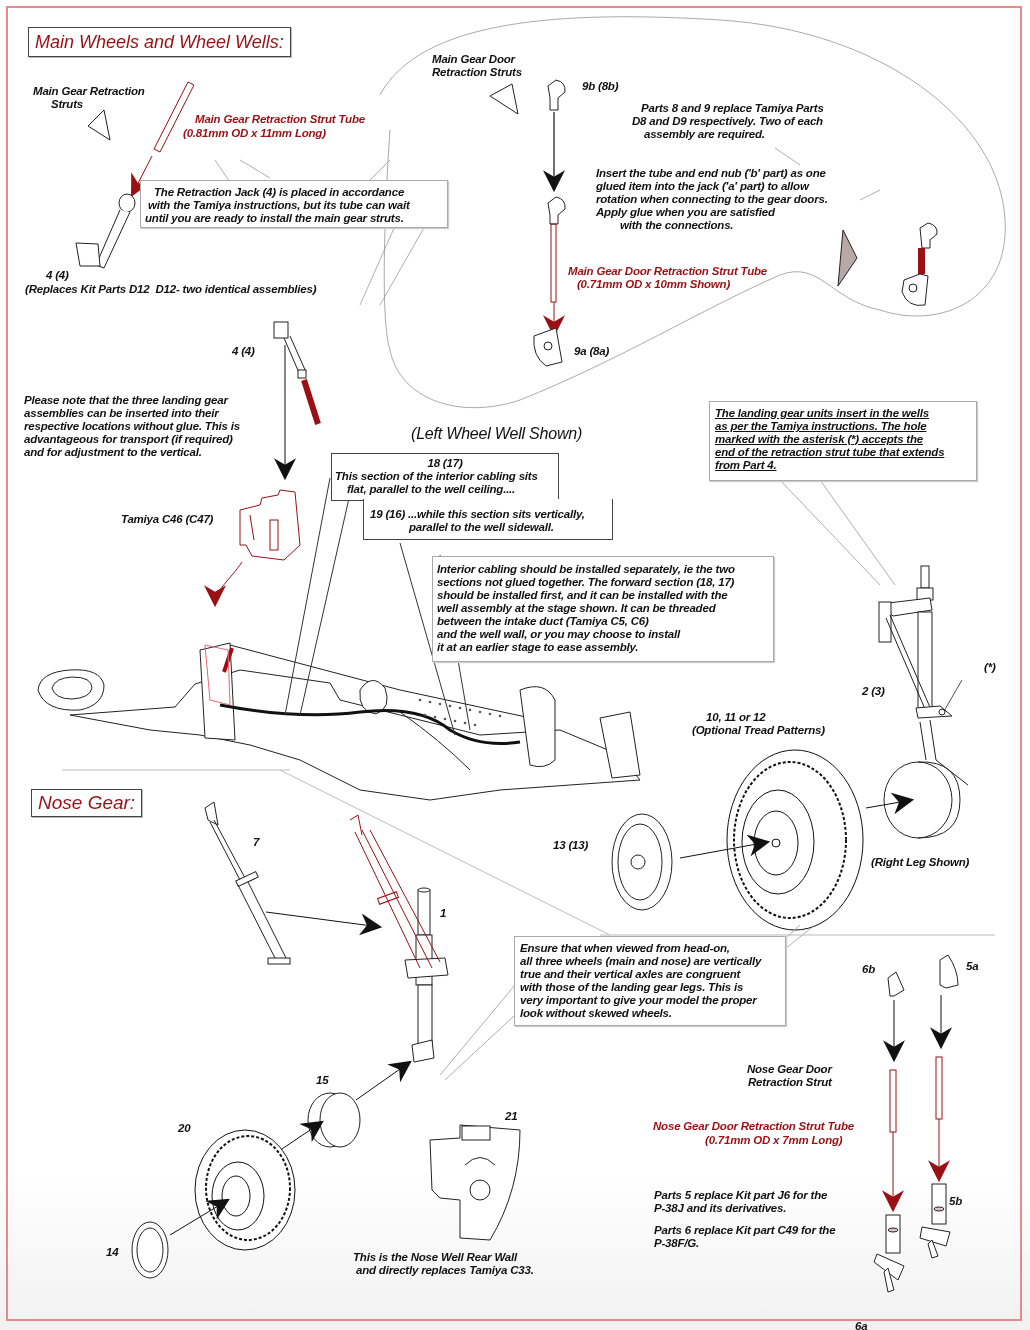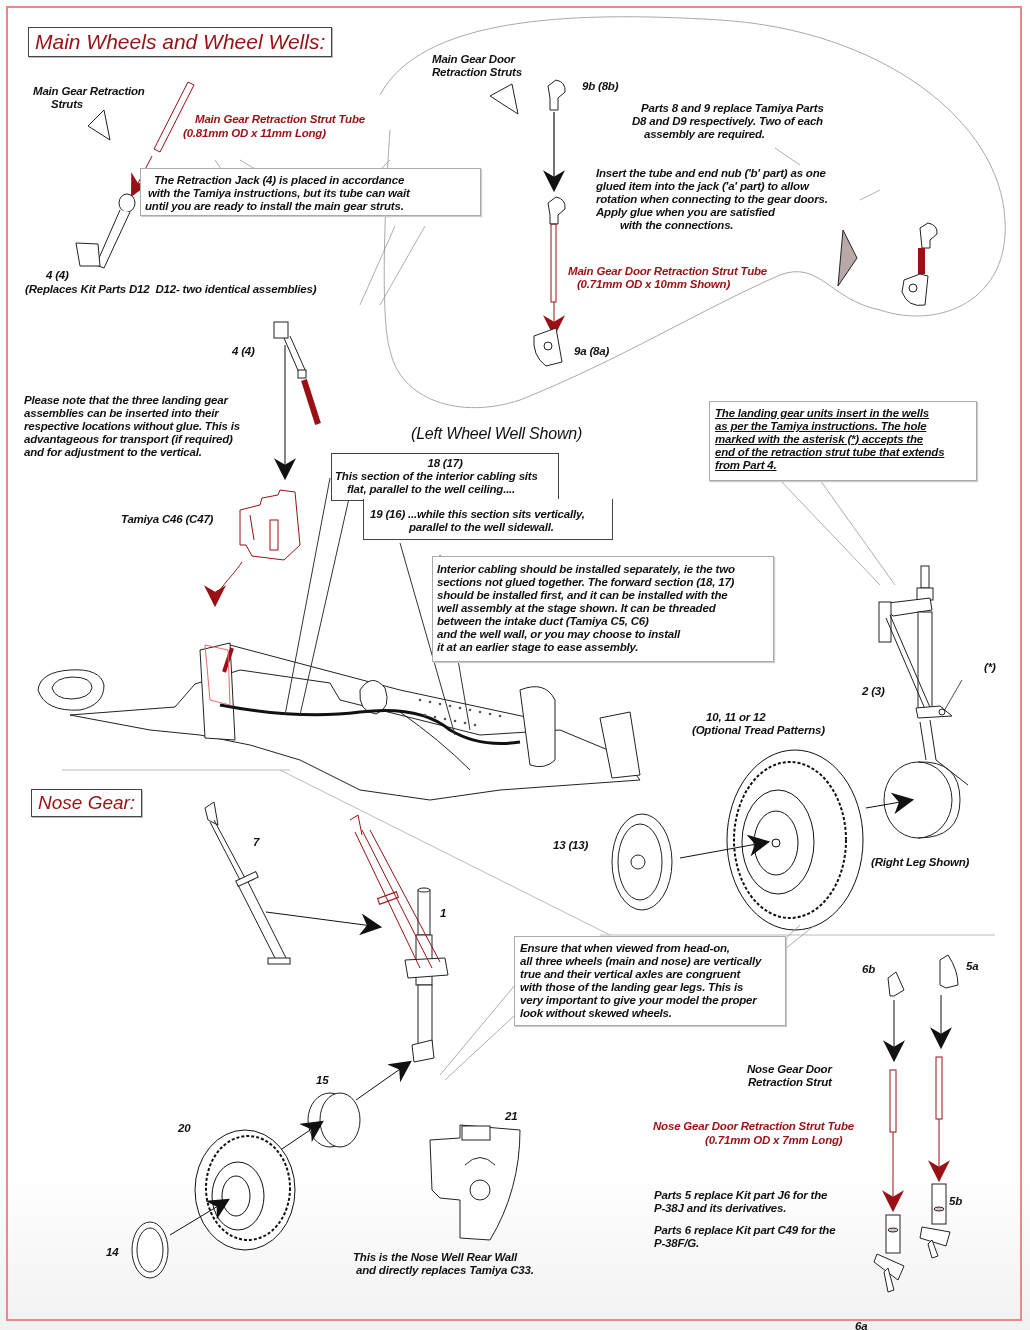--- a/index.html
+++ b/index.html
@@ -7,21 +7,21 @@
       font-family: "Liberation Sans", "DejaVu Sans", sans-serif; }
     #page { position: absolute; left: 0; top: 0; width: 1030px; height: 1330px;
       background: linear-gradient(#ffffff 0%, #ffffff 88%, #f1f1f1 100%); }
     .frame { position: absolute; left: 6px; top: 6px; width: 1016px; height: 1315px;
       border: 2px solid #e88a8a; box-sizing: border-box; pointer-events: none; }
     svg.art { position: absolute; left: 0; top: 0; width: 1030px; height: 1330px; }
     .t { position: absolute; font-style: italic; font-weight: bold; color: #111;
       font-size: 11.5px; line-height: 13px; white-space: pre; letter-spacing: -0.2px; }
     .red { color: #9b1014; }
     .heading { position: absolute; border: 1.5px solid #444; background: #fff;
-      color: #9b1014; font-style: italic; font-weight: normal; font-size: 21px;
+      color: #9b1014; font-style: italic; font-weight: normal; font-size: 18px;
       padding: 1px 6px; line-height: 26px; box-shadow: 1px 1px 0 #bbb; }
     .box { position: absolute; border: 1px solid #aaa; background: #fff;
       box-shadow: 1px 1px 1px #ccc; }
     .box-dark { border-color: #444; box-shadow: none; }
     .c { text-align: center; }
     .r { text-align: right; }
     .big { font-size: 16px; line-height: 19px; font-weight: normal; }
   </style>
 </head>
 <body>
@@ -265,21 +265,21 @@
   </svg>
 
   <div class="heading" style="left:28px; top:27px;">Main Wheels and Wheel Wells:</div>
   <div class="heading" style="left:31px; top:789px; font-size:19px; line-height:24px;">Nose Gear:</div>
 
   <div class="t" style="left:33px; top:85px;">Main Gear Retraction
       Struts</div>
   <div class="t red" style="left:195px; top:113px;">Main Gear Retraction Strut Tube</div>
   <div class="t red" style="left:183px; top:127px;">(0.81mm OD x 11mm Long)</div>
 
-  <div class="box" style="left:140px; top:168px; width:306px; height:46px;padding-left:33px;">
+  <div class="box" style="left:140px; top:180px; width:306px; height:46px;">
     <div class="t" style="left:4px; top:5px;">   The Retraction Jack (4) is placed in accordance
  with the Tamiya instructions, but its tube can wait
 until you are ready to install the main gear struts.</div>
   </div>
 
   <div class="t" style="left:46px; top:269px;">4 (4)</div>
   <div class="t" style="left:25px; top:283px;">(Replaces Kit Parts D12  D12- two identical assemblies)</div>
 
   <div class="t" style="left:432px; top:53px;">Main Gear Door
 Retraction Struts</div>

